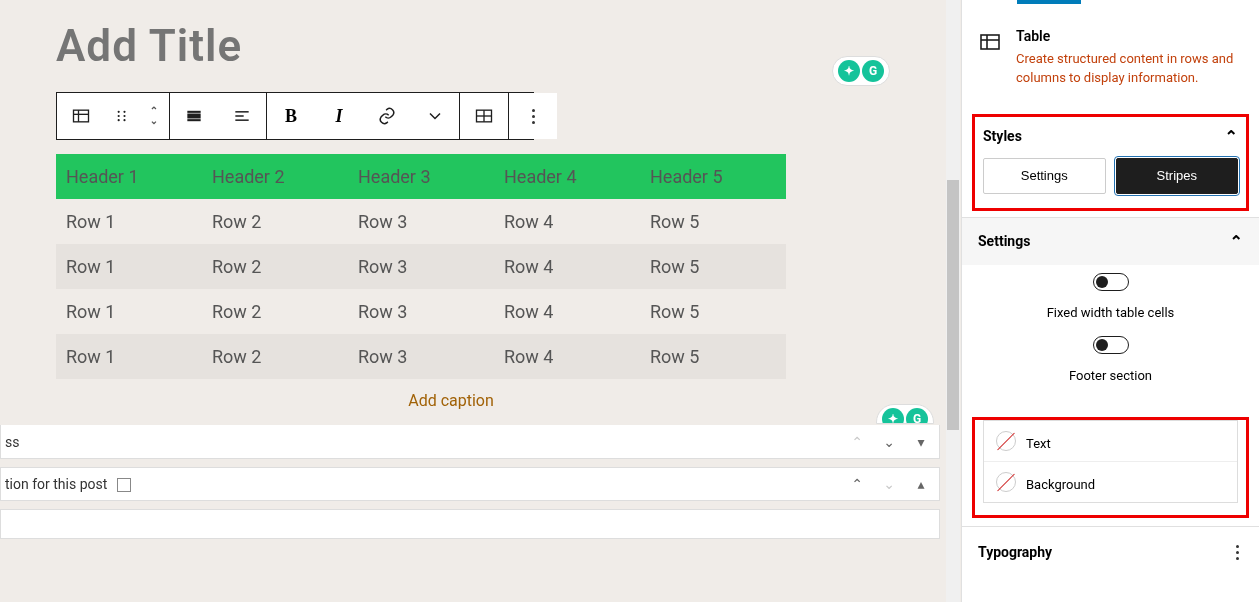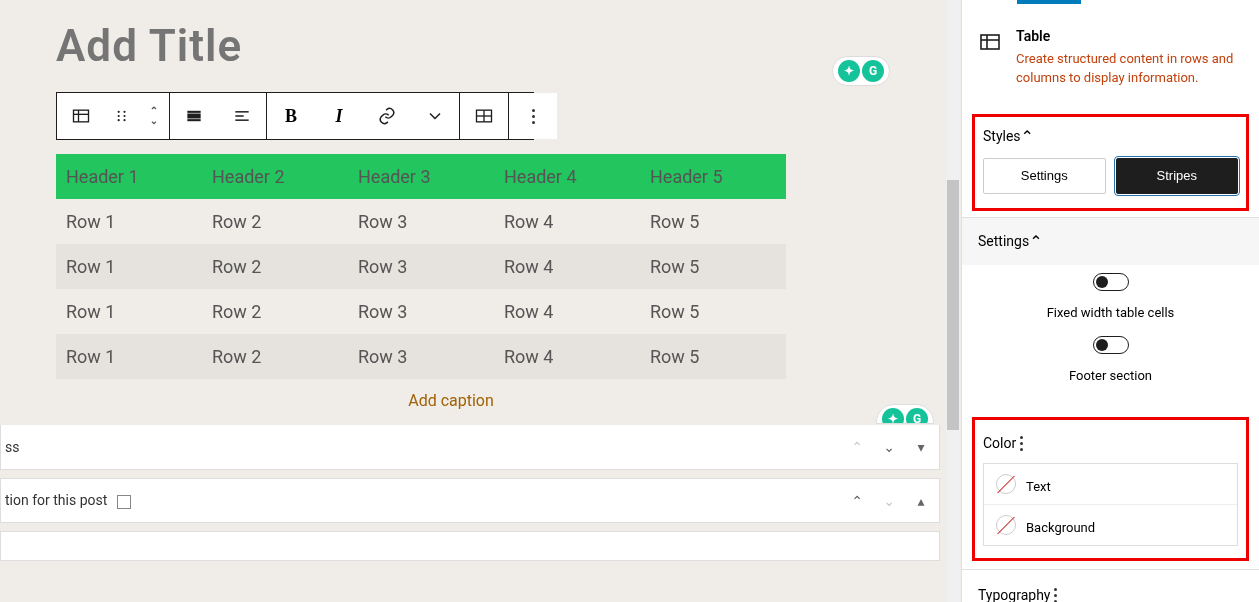--- a/index.html
+++ b/index.html
@@ -25,41 +25,41 @@
 .data-table { width: 730px; margin-top: 14px; border-collapse: collapse; font-size: 18px; color: #555; }
 .data-table th, .data-table td { text-align: left; padding: 12px 10px; font-weight: 400; }
 .data-table thead th { background: #22c55e; }
 .data-table tbody tr:nth-child(even) td { background: #e6e2de; }
 .caption { text-align: center; color: #a16207; font-size: 16px; padding: 8px 0; margin-top: 4px; }
 
 .grammarly-badges2 { position: absolute; right: 6px; top: 404px; display:flex; gap:2px; background:#fff; border:1px solid #ddd; border-radius:18px 18px 0 0; padding:3px 5px; overflow:hidden; height:20px;}
 .grammarly-badges2 span { width: 22px; height: 22px; border-radius: 50%; background: #15c39a; display:flex; align-items:center; justify-content:center; color:#fff; font-size:12px; font-weight:bold;}
 
 .meta-rows { position: absolute; left: 0; top: 425px; width: 940px; }
-.meta-row { background: #fff; border: 1px solid #ddd; height: 45px; display: flex; align-items: center; justify-content: space-between; padding: 0 10px 0 0; margin-bottom: 8px; color: #333; font-size: 14px; }
+.meta-row { background: #fff; border: 1px solid #ddd; height: 34px; display: flex; align-items: center; justify-content: space-between; padding: 0 10px 0 0; margin-bottom: 8px; color: #333; font-size: 14px; }
 .meta-row.first { border-top: none; }
 .meta-arrows { display: flex; gap: 16px; align-items: center; }
 .meta-arrows span { width: 16px; height: 16px; display: flex; align-items: center; justify-content: center; color: #666; }
 .meta-arrows .dim { opacity: 0.35; }
 .row-text { padding-left: 4px; overflow: hidden; white-space: nowrap; }
 .checkbox { width: 14px; height: 14px; border: 1px solid #888; margin-left: 6px; display: inline-block; vertical-align: middle; }
 
 .sidebar { position: absolute; right: 0; top: 0; width: 298px; height: 602px; background: #fff; border-left: 1px solid #e0e0e0; overflow-y: auto; }
 .sidebar::-webkit-scrollbar { width: 14px; }
 .sidebar::-webkit-scrollbar-track { background: #f0f0f0; }
 .sidebar::-webkit-scrollbar-thumb { background: #c0c0c0; }
 
 .block-info { padding: 28px 16px 20px 16px; display: flex; gap: 14px; position: relative; }
 .block-info .tab-indicator { position: absolute; top: 0; left: 55px; width: 64px; height: 4px; background: #007cba; }
 .block-info svg { width: 24px; height: 24px; flex-shrink: 0; margin-top: 2px; }
 .block-info .bi-title { font-size: 14px; font-weight: 600; margin-bottom: 6px; }
 .block-info .bi-desc { font-size: 13px; color: #c2410c; line-height: 1.45; }
 
 .panel { border-top: 1px solid #e0e0e0; }
-.panel-header { display: flex; justify-content: flex-start; align-items: center; padding: 14px 16px; font-size: 14px; font-weight: 400; cursor: pointer; }
+.panel-header { display: flex; justify-content: space-between; align-items: center; padding: 14px 16px; font-size: 14px; font-weight: 700; cursor: pointer; }
 .panel-body { padding: 0 16px 18px 16px; }
 
 .styles-highlight { border: 3px solid #e00; margin: 6px 10px; }
 .styles-highlight .panel-header { padding: 10px 8px 6px 8px; }
 .styles-highlight .panel-body { padding: 6px 8px 14px 8px; }
 
 .style-buttons { display: flex; gap: 10px; }
 .style-btn { flex: 1; height: 36px; border: 1px solid #ccc; background: #fff; font-size: 13px; cursor: pointer; border-radius: 2px; }
 .style-btn.active { background: #1e1e1e; color: #fff; border: 1px solid #1e1e1e; outline: 1.5px solid #2271b1; outline-offset: 1px; }
 
@@ -286,28 +286,20 @@
       <div class="toggle-row">
         <div class="toggle">
             <div class="knob"></div>
           </div>
         <span>Footer section</span>
       </div>
     </div>
   </div>
 
   <div class="color-highlight">
-    <div class="panel-header">
-      <span>Color</span>
-      <div class="kebab">
-          <span></span>
-          <span></span>
-          <span></span>
-        </div>
-    </div>
     <div class="color-list">
       <div class="color-item">
         <div class="swatch"></div>
         <span>Text</span>
       </div>
       <div class="color-item">
         <div class="swatch"></div>
         <span>Background</span>
       </div>
     </div>

